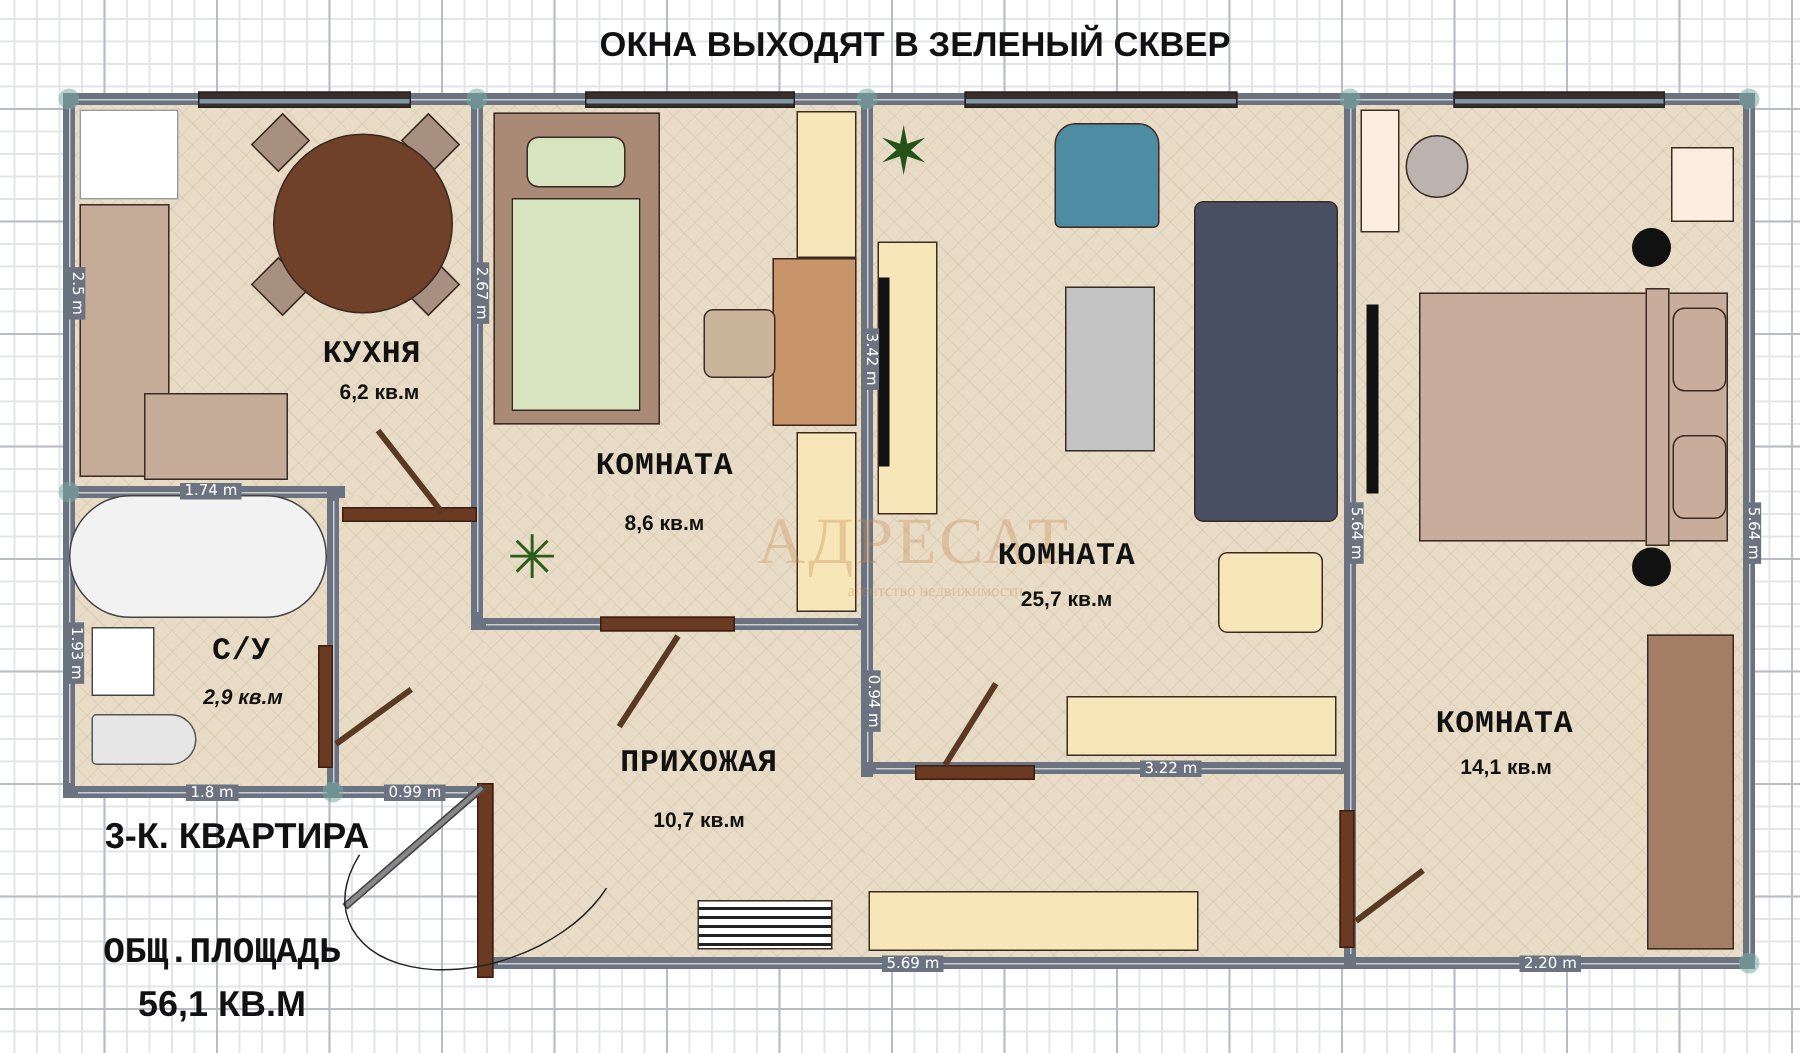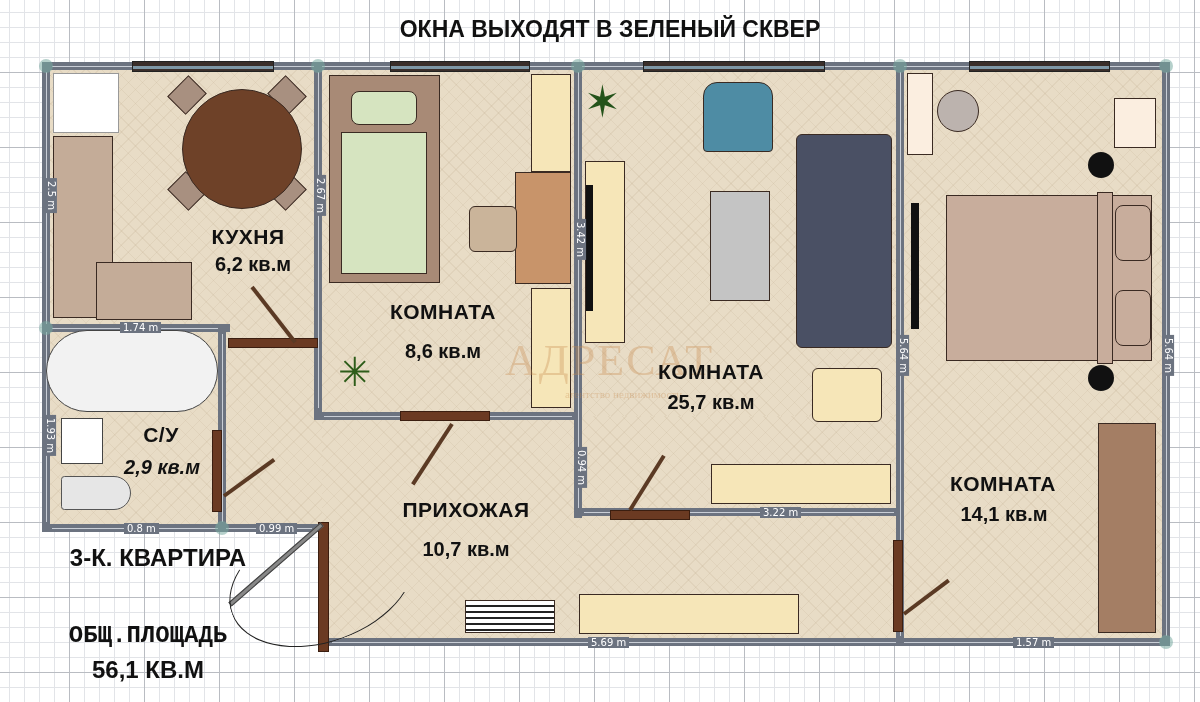--- a/index.html
+++ b/index.html
@@ -33,22 +33,22 @@
   .arc { position:absolute; border:1px solid #222; border-radius:50%; }
   .dim {
     position:absolute; font-size:10px; color:#ffffff; background:#6c7380; padding:0 3px; line-height:11px;
     font-family:"DejaVu Sans", sans-serif; white-space:nowrap;
   }
   .dim.vert { transform:rotate(90deg); transform-origin:center center; }
   .label {
     position:absolute; font-weight:bold; color:#111; text-align:center; white-space:nowrap;
     font-family:"Liberation Sans", sans-serif;
   }
-  .room-name { font-size:21px; letter-spacing:0.5px; }
-  .room-area { font-size:20px; }
+  .room-name { font-size:21px; letter-spacing:0.5px;font-family:Liberation Mono, monospace; }
+  .room-area { font-size:14px; }
   .big { font-size:24px; }
   .furn { position:absolute; box-sizing:border-box; border:1.5px solid #3a2a22; }
   .corner { position:absolute; width:14px; height:14px; border-radius:50%; background:rgba(120,170,160,0.55); }
   .watermark {
     position:absolute; color:rgba(200,140,80,0.35); font-family:"Liberation Serif", serif; font-size:44px;
     letter-spacing:2px;
   }
 </style>
 </head>
 <body>
@@ -156,26 +156,26 @@
 <div class="watermark" style="left:505px; top:335px; transform:rotate(0deg);">АДРЕСАТ</div>
 <div class="watermark" style="left:565px; top:388px; font-size:11px; letter-spacing:0;">агентство недвижимости</div>
 
 <div class="dim vert" style="left:34px; top:190px;">2.5 m</div>
 <div class="dim" style="left:120px; top:322px;">1.74 m</div>
 <div class="dim vert" style="left:300px; top:190px;">2.67 m</div>
 <div class="dim vert" style="left:560px; top:234px;">3.42 m</div>
 <div class="dim vert" style="left:883px; top:350px;">5.64 m</div>
 <div class="dim vert" style="left:1148px; top:350px;">5.64 m</div>
 <div class="dim vert" style="left:30px; top:430px;">1.93 m</div>
-<div class="dim" style="left:124px; top:523px;">0.8 m</div>
+<div class="dim" style="left:124px; top:523px;">1.8 m</div>
 <div class="dim" style="left:256px; top:523px;">0.99 m</div>
 <div class="dim vert" style="left:561px; top:462px;">0.94 m</div>
 <div class="dim" style="left:760px; top:507px;">3.22 m</div>
 <div class="dim" style="left:588px; top:637px;">5.69 m</div>
-<div class="dim" style="left:1013px; top:637px;">1.57 m</div>
+<div class="dim" style="left:1013px; top:637px;">2.20 m</div>
 
 <div class="label room-name" style="left:198px; top:225px; width:100px;">КУХНЯ</div>
 <div class="label room-area" style="left:198px; top:253px; width:110px;">6,2 кв.м</div>
 
 <div class="label room-name" style="left:368px; top:300px; width:150px;">КОМНАТА</div>
 <div class="label room-area" style="left:378px; top:340px; width:130px;">8,6 кв.м</div>
 
 <div class="label room-name" style="left:636px; top:360px; width:150px;">КОМНАТА</div>
 <div class="label room-area" style="left:641px; top:391px; width:140px;">25,7 кв.м</div>
 

